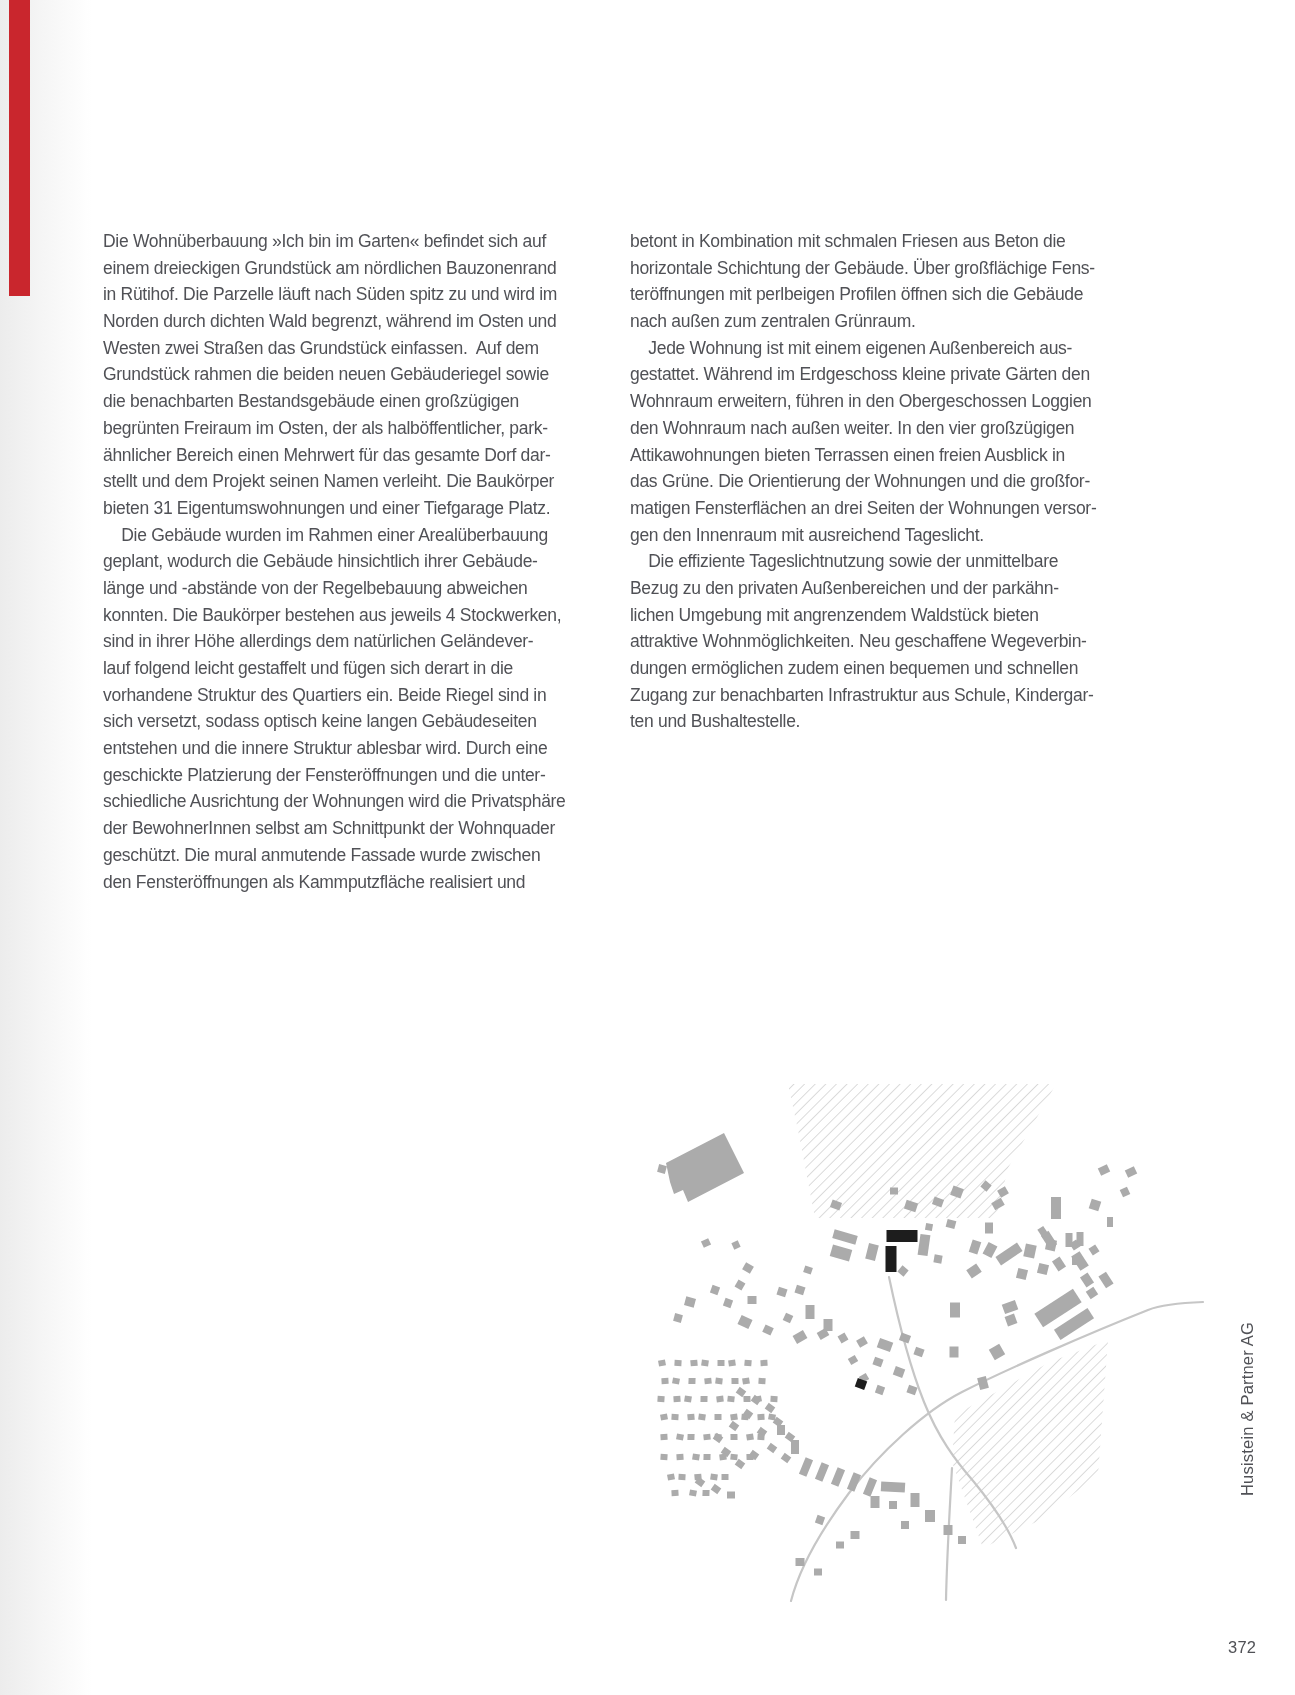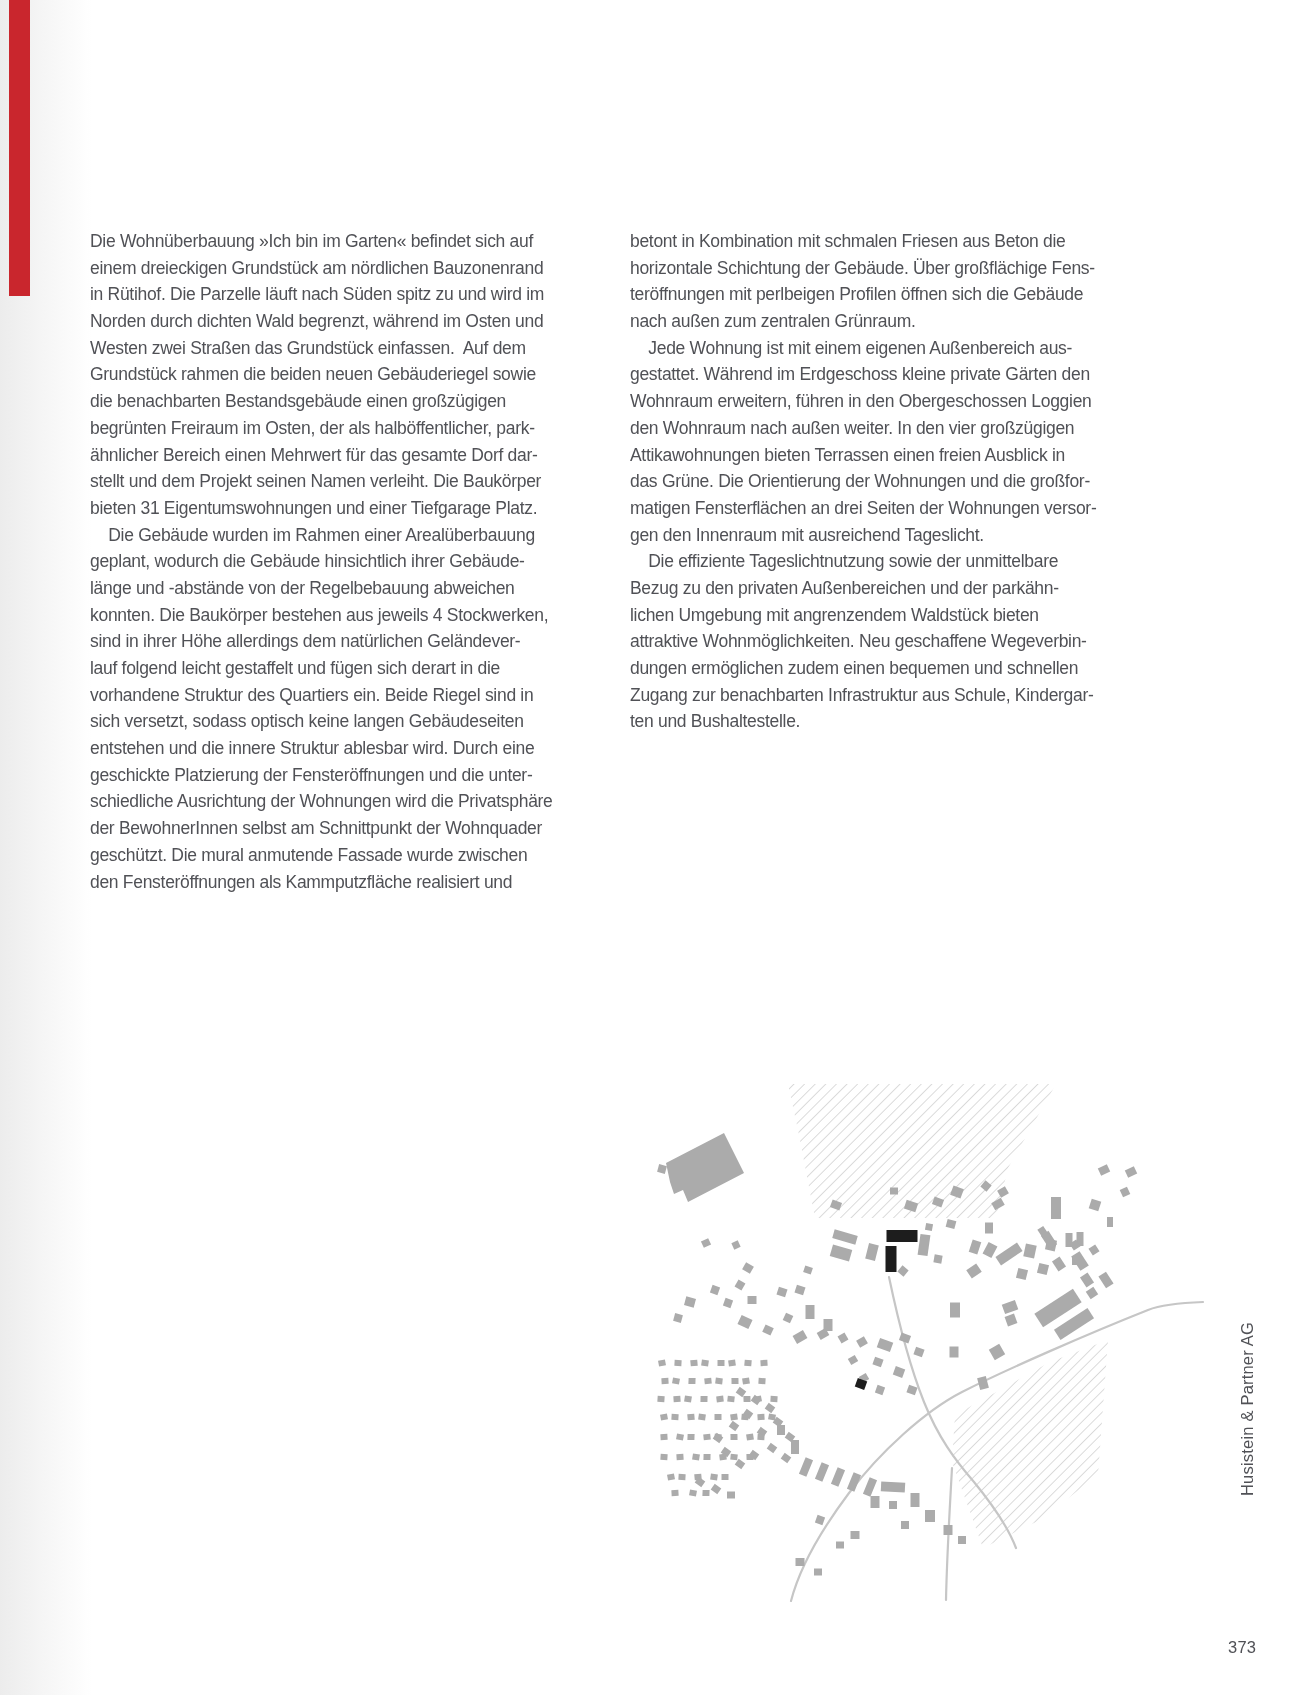--- a/index.html
+++ b/index.html
@@ -13,21 +13,21 @@
     pointer-events:none;
   }
   .red-tab{
     position:absolute;left:9px;top:0;width:21px;height:296px;
   }
   .text-col{
     position:absolute;top:228px;
     font-size:17.5px;line-height:26.7px;letter-spacing:-0.3px;
     font-weight:400;white-space:pre;
   }
-  #col-left{left:90px;width:510px;}
+  #col-left{left:103px;width:510px;}
   #col-right{left:630px;width:535px;}
   .line{height:26.7px;}
   #site-map{position:absolute;left:585px;top:980px;}
   .credit-vertical{
     position:absolute;left:1238px;top:1330px;height:166px;
     writing-mode:vertical-rl;transform:rotate(180deg);
     font-size:16.5px;letter-spacing:0.2px;white-space:nowrap;
   }
   .page-number{
     position:absolute;left:1228px;top:1638px;font-size:16.5px;letter-spacing:0.2px;
@@ -237,13 +237,13 @@
       <rect x="702.5" y="1490" width="7" height="6" fill="#ababab" transform="rotate(2 706 1493)"></rect>
     </g>
   <g id="map-black">
       <rect x="886.5" y="1230" width="31" height="12" fill="#1d1d1d"></rect>
       <rect x="885.5" y="1246" width="11" height="26" fill="#1d1d1d"></rect>
       <rect x="856" y="1379.5" width="10" height="9" fill="#1d1d1d" transform="rotate(20 861 1384)"></rect>
     </g>
 </svg>
 
 <div class="credit-vertical">Husistein &amp; Partner AG</div>
-<div class="page-number">373</div>
+<div class="page-number">372</div>
 
 </body></html>

